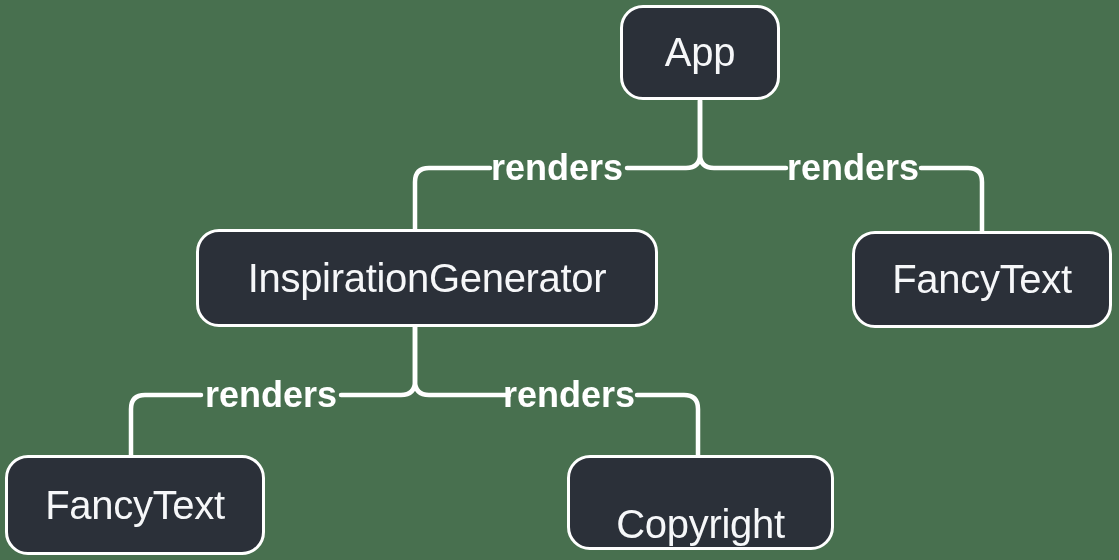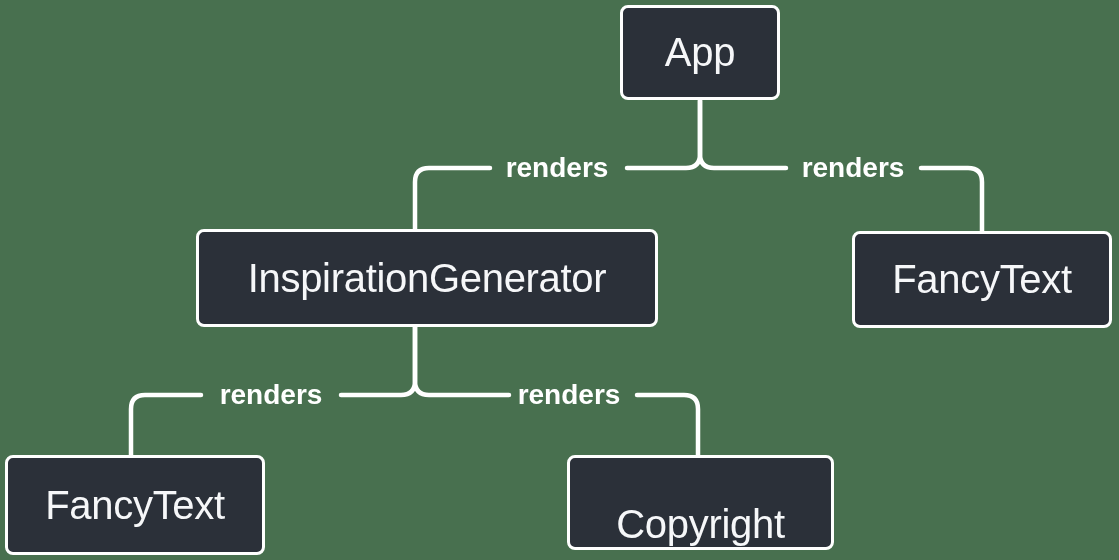--- a/index.html
+++ b/index.html
@@ -27,40 +27,40 @@
     stroke: #FFFFFF;
     stroke-width: 4.5;
     stroke-linecap: round;
     stroke-linejoin: round;
   }
   .node {
     position: absolute;
     box-sizing: border-box;
     background: #2B3039;
     border: 3.5px solid #FFFFFF;
-    border-radius: 8px;
+    border-radius: 23px;
     display: flex;
     align-items: center;
     justify-content: center;
     color: #F6F7F9;
     font-size: 40px;
     font-weight: 400;
     letter-spacing: -0.3px;
     white-space: nowrap;
   }
   .node-app        { left: 620px; top:   5px; width: 160px; height:  95px; }
   .node-ig         { left: 196px; top: 229px; width: 462px; height:  98px; }
   .node-ft-top     { left: 852px; top: 231px; width: 260px; height:  97px; }
   .node-ft-bottom  { left:   5px; top: 455px; width: 260px; height: 100px; }
   .node-copyright  { left: 567px; top: 455px; width: 267px; height:  95px; align-items: flex-end; }
   .edge-label {
     position: absolute;
     transform: translate(-50%, -50%);
     color: #FFFFFF;
-    font-size: 28px;
+    font-size: 36px;
     font-weight: 700;
     white-space: nowrap;
   }
   .edge-label-1 { left: 557px; top: 168px; }
   .edge-label-2 { left: 853px; top: 168px; }
   .edge-label-3 { left: 271px; top: 395px; }
   .edge-label-4 { left: 569px; top: 395px; }
 </style>
 </head>
 <body>

